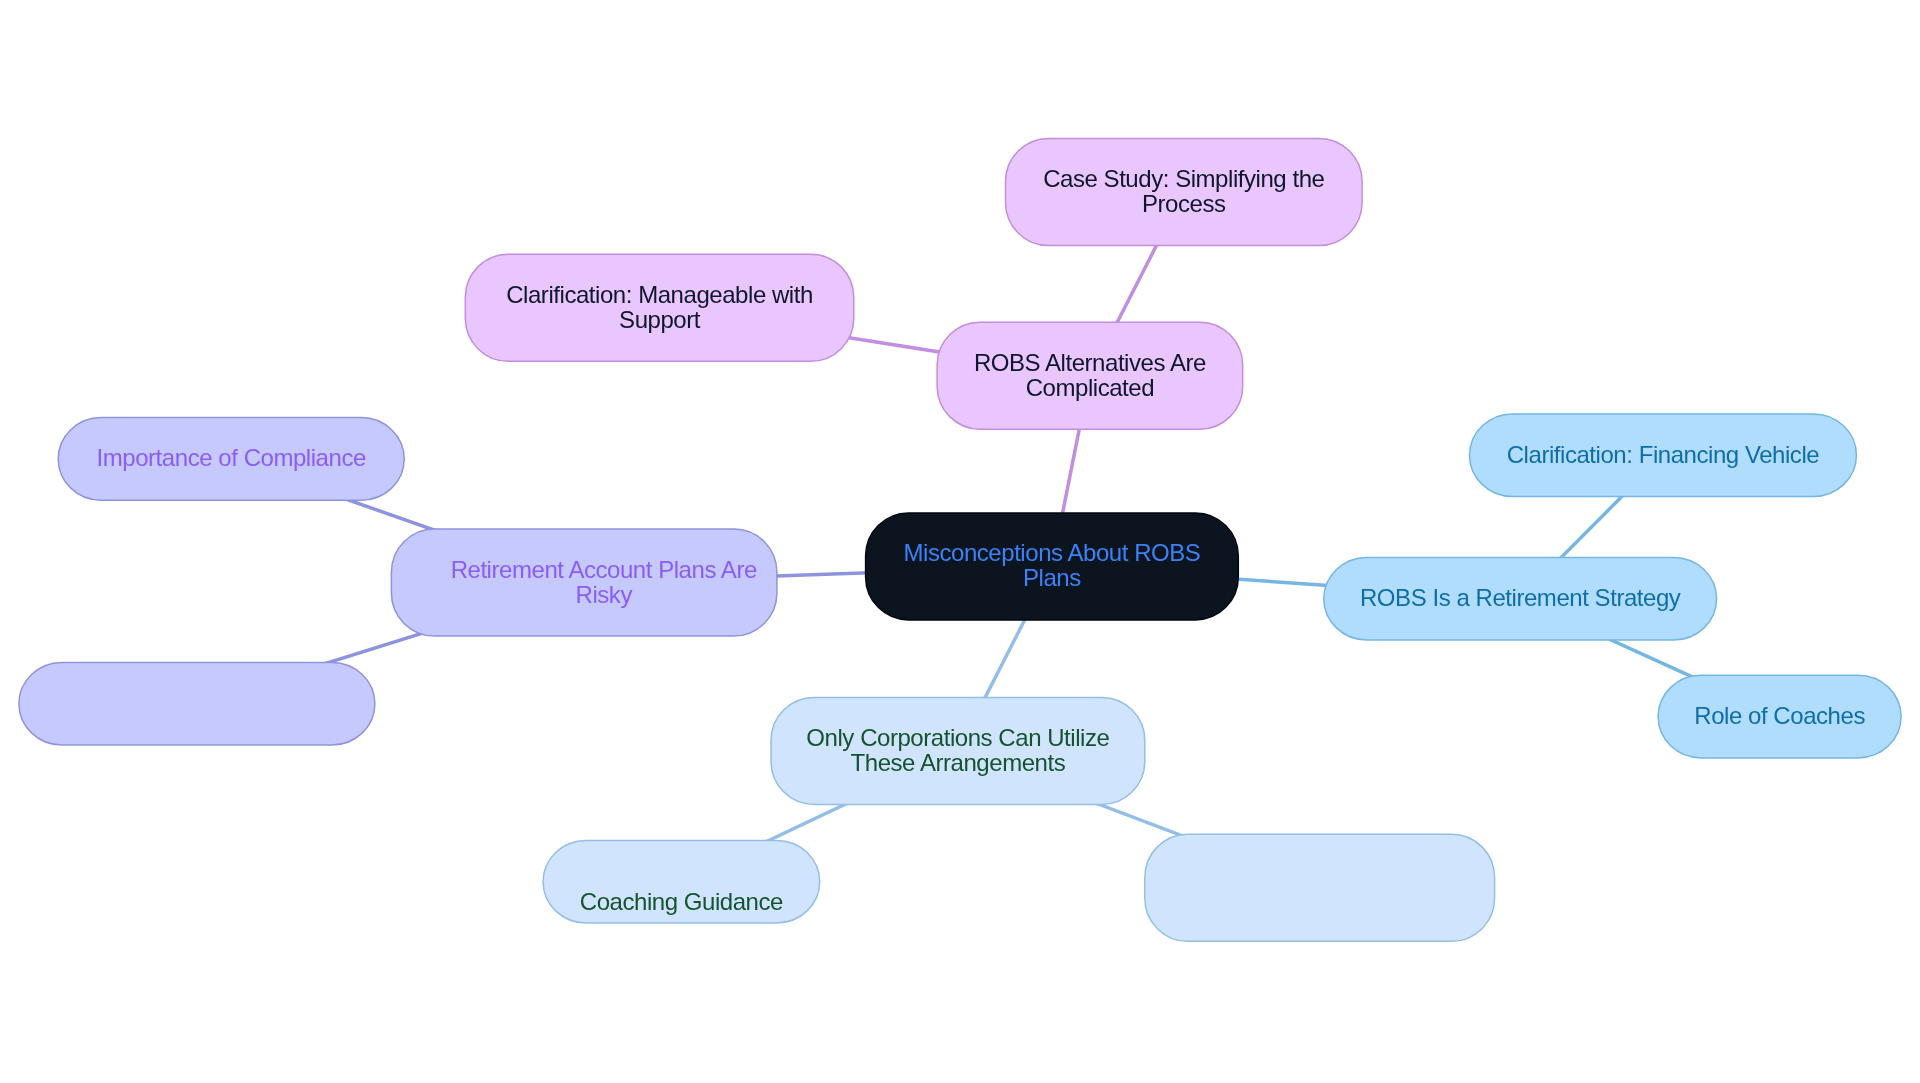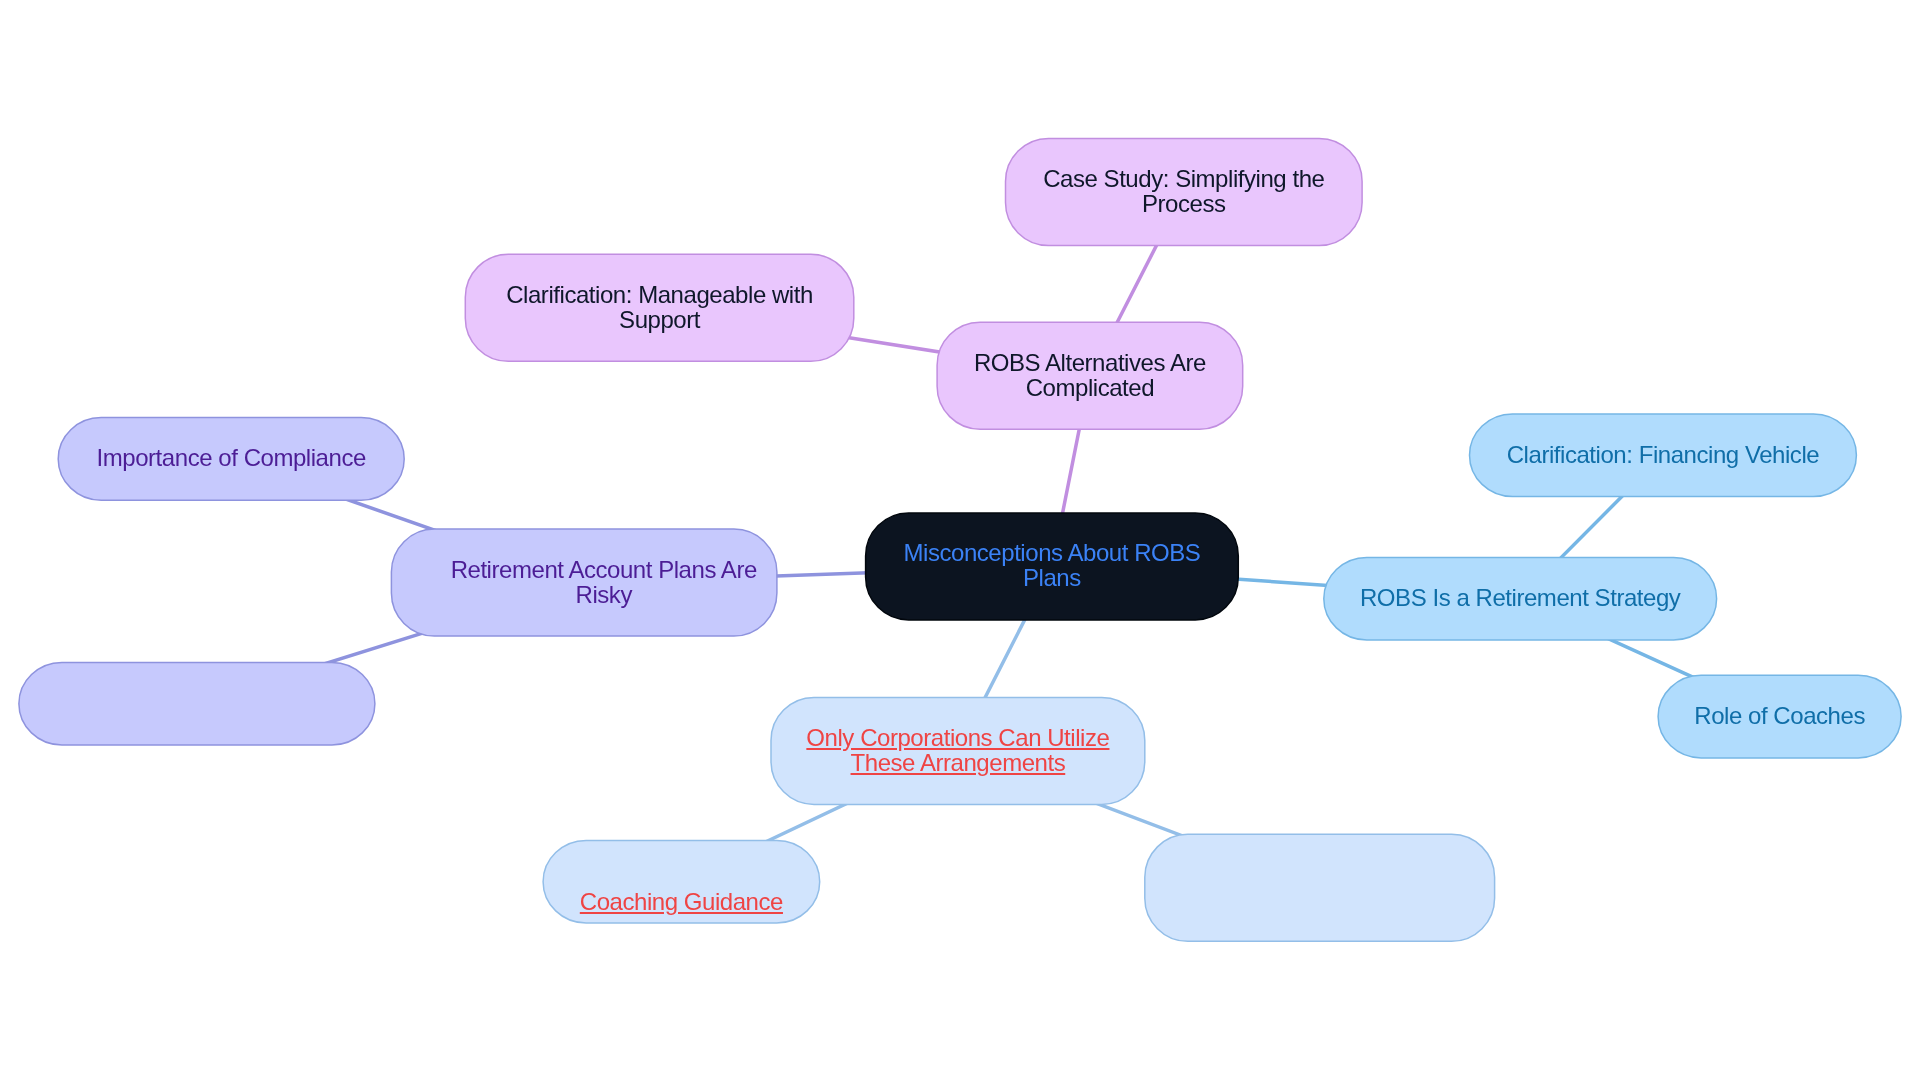--- a/index.html
+++ b/index.html
@@ -8,23 +8,23 @@
        font-family:"Liberation Sans",sans-serif;overflow:hidden;}
   #stage{position:relative;width:1920px;height:1083px;background:#ffffff;}
   #edges{position:absolute;left:0;top:0;width:1920px;height:1083px;pointer-events:none;}
   .node{position:absolute;display:flex;align-items:center;justify-content:center;
         box-sizing:border-box;text-align:center;background:transparent;
         font-size:24px;}
   .node .label{display:block;transform:translateZ(0);line-height:24.9px;
                white-space:pre-line;letter-spacing:-0.45px;}
   .n-root{color:#3b82f6;}
   .n-purple{color:#0f172a;}
-  .n-indigo{color:#4c1d95;}
+  .n-indigo{color:#8b5cf6;}
   .n-sky{color:#0f6ea8;}
-  .n-blue{color:#ef4444;text-decoration:underline;}
+  .n-blue{color:#14532d;}
 </style>
 </head>
 <body>
 
 <div id="stage">
 
   <svg id="edges" viewBox="0 0 1920 1083" width="1920" height="1083">
       <line x1="1051.95" y1="566.4" x2="1089.9" y2="375.7" stroke="#c18ee0" stroke-width="3.5" stroke-linecap="round"></line>
       <line x1="1089.9" y1="375.7" x2="1183.8" y2="192" stroke="#c18ee0" stroke-width="3.5" stroke-linecap="round"></line>
       <line x1="1089.9" y1="375.7" x2="659.55" y2="307.8" stroke="#c18ee0" stroke-width="3.5" stroke-linecap="round"></line>

